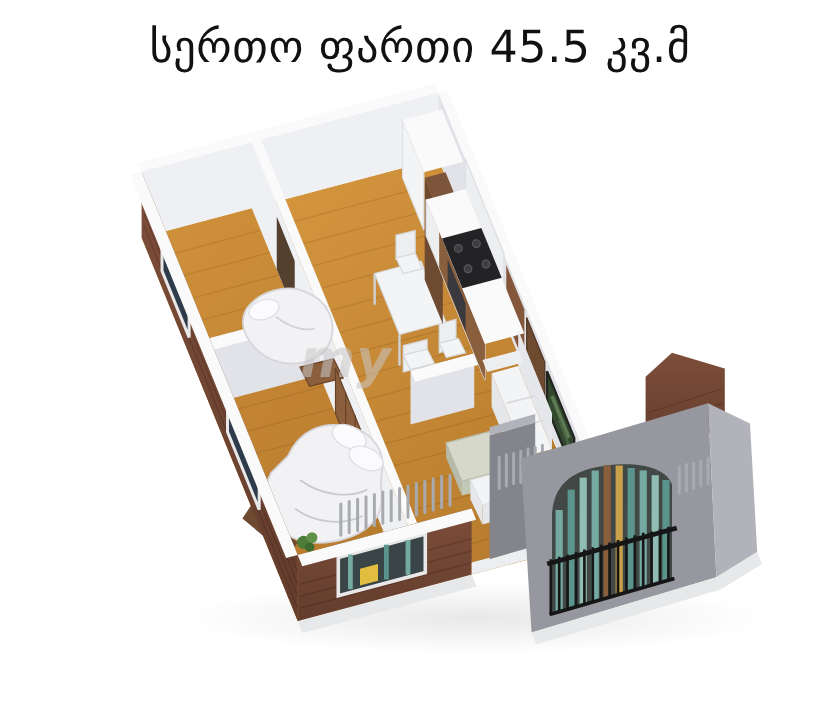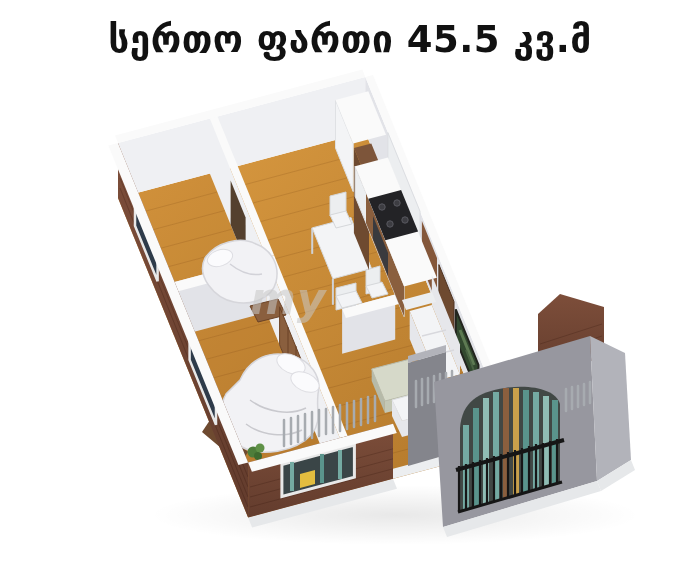--- a/index.html
+++ b/index.html
@@ -10,21 +10,21 @@
     --concrete:#97979f; --concrete-light:#b2b3ba; --concrete-dark:#84858c;
     --railing:#161616; --glass-teal:#74aaa2; --glass-dark:#2e3b4a;
     --bed-white:#f2f2f5; --wood-furniture:#8a5f3e; --stove-black:#232326;
     --tv-green:#32492f; --accent-yellow:#e3bd3f; --plant-green:#4e7d3a;
     --watermark:#c7c7c7;
   }
   html,body{margin:0;padding:0;background:var(--background);}
   .page{position:relative;width:700px;height:587px;background:var(--background);
         font-family:"DejaVu Sans","Liberation Sans",sans-serif;overflow:hidden;}
   .title{position:absolute;top:18px;left:0;width:100%;text-align:center;
-         font-size:37px;color:var(--title-text);letter-spacing:.5px;font-weight:700;}
+         font-size:37px;color:var(--title-text);letter-spacing:.5px;font-weight:400;}
   svg{position:absolute;left:0;top:0;}
   .floor{fill:url(#g-wood);}
   .plank{stroke:rgba(110,60,15,.18);stroke-width:1;}
   .roomtintA{fill:rgba(140,80,20,.10);} .roomtintB{fill:rgba(140,80,20,.13);}
   .wallface{fill:var(--wall-white);} .wallface2{fill:var(--wall-shadow);}
   .wallcap{fill:var(--wall-top);}
   .brickface{fill:url(#g-brick);} .brickcourse{stroke:rgba(40,15,5,.22);stroke-width:1;}
   .glass{fill:var(--glass-dark);}
   .slab{fill:#e6e8ea;}
   .bed{fill:var(--bed-white);stroke:#d6d6db;stroke-width:1.5;}

